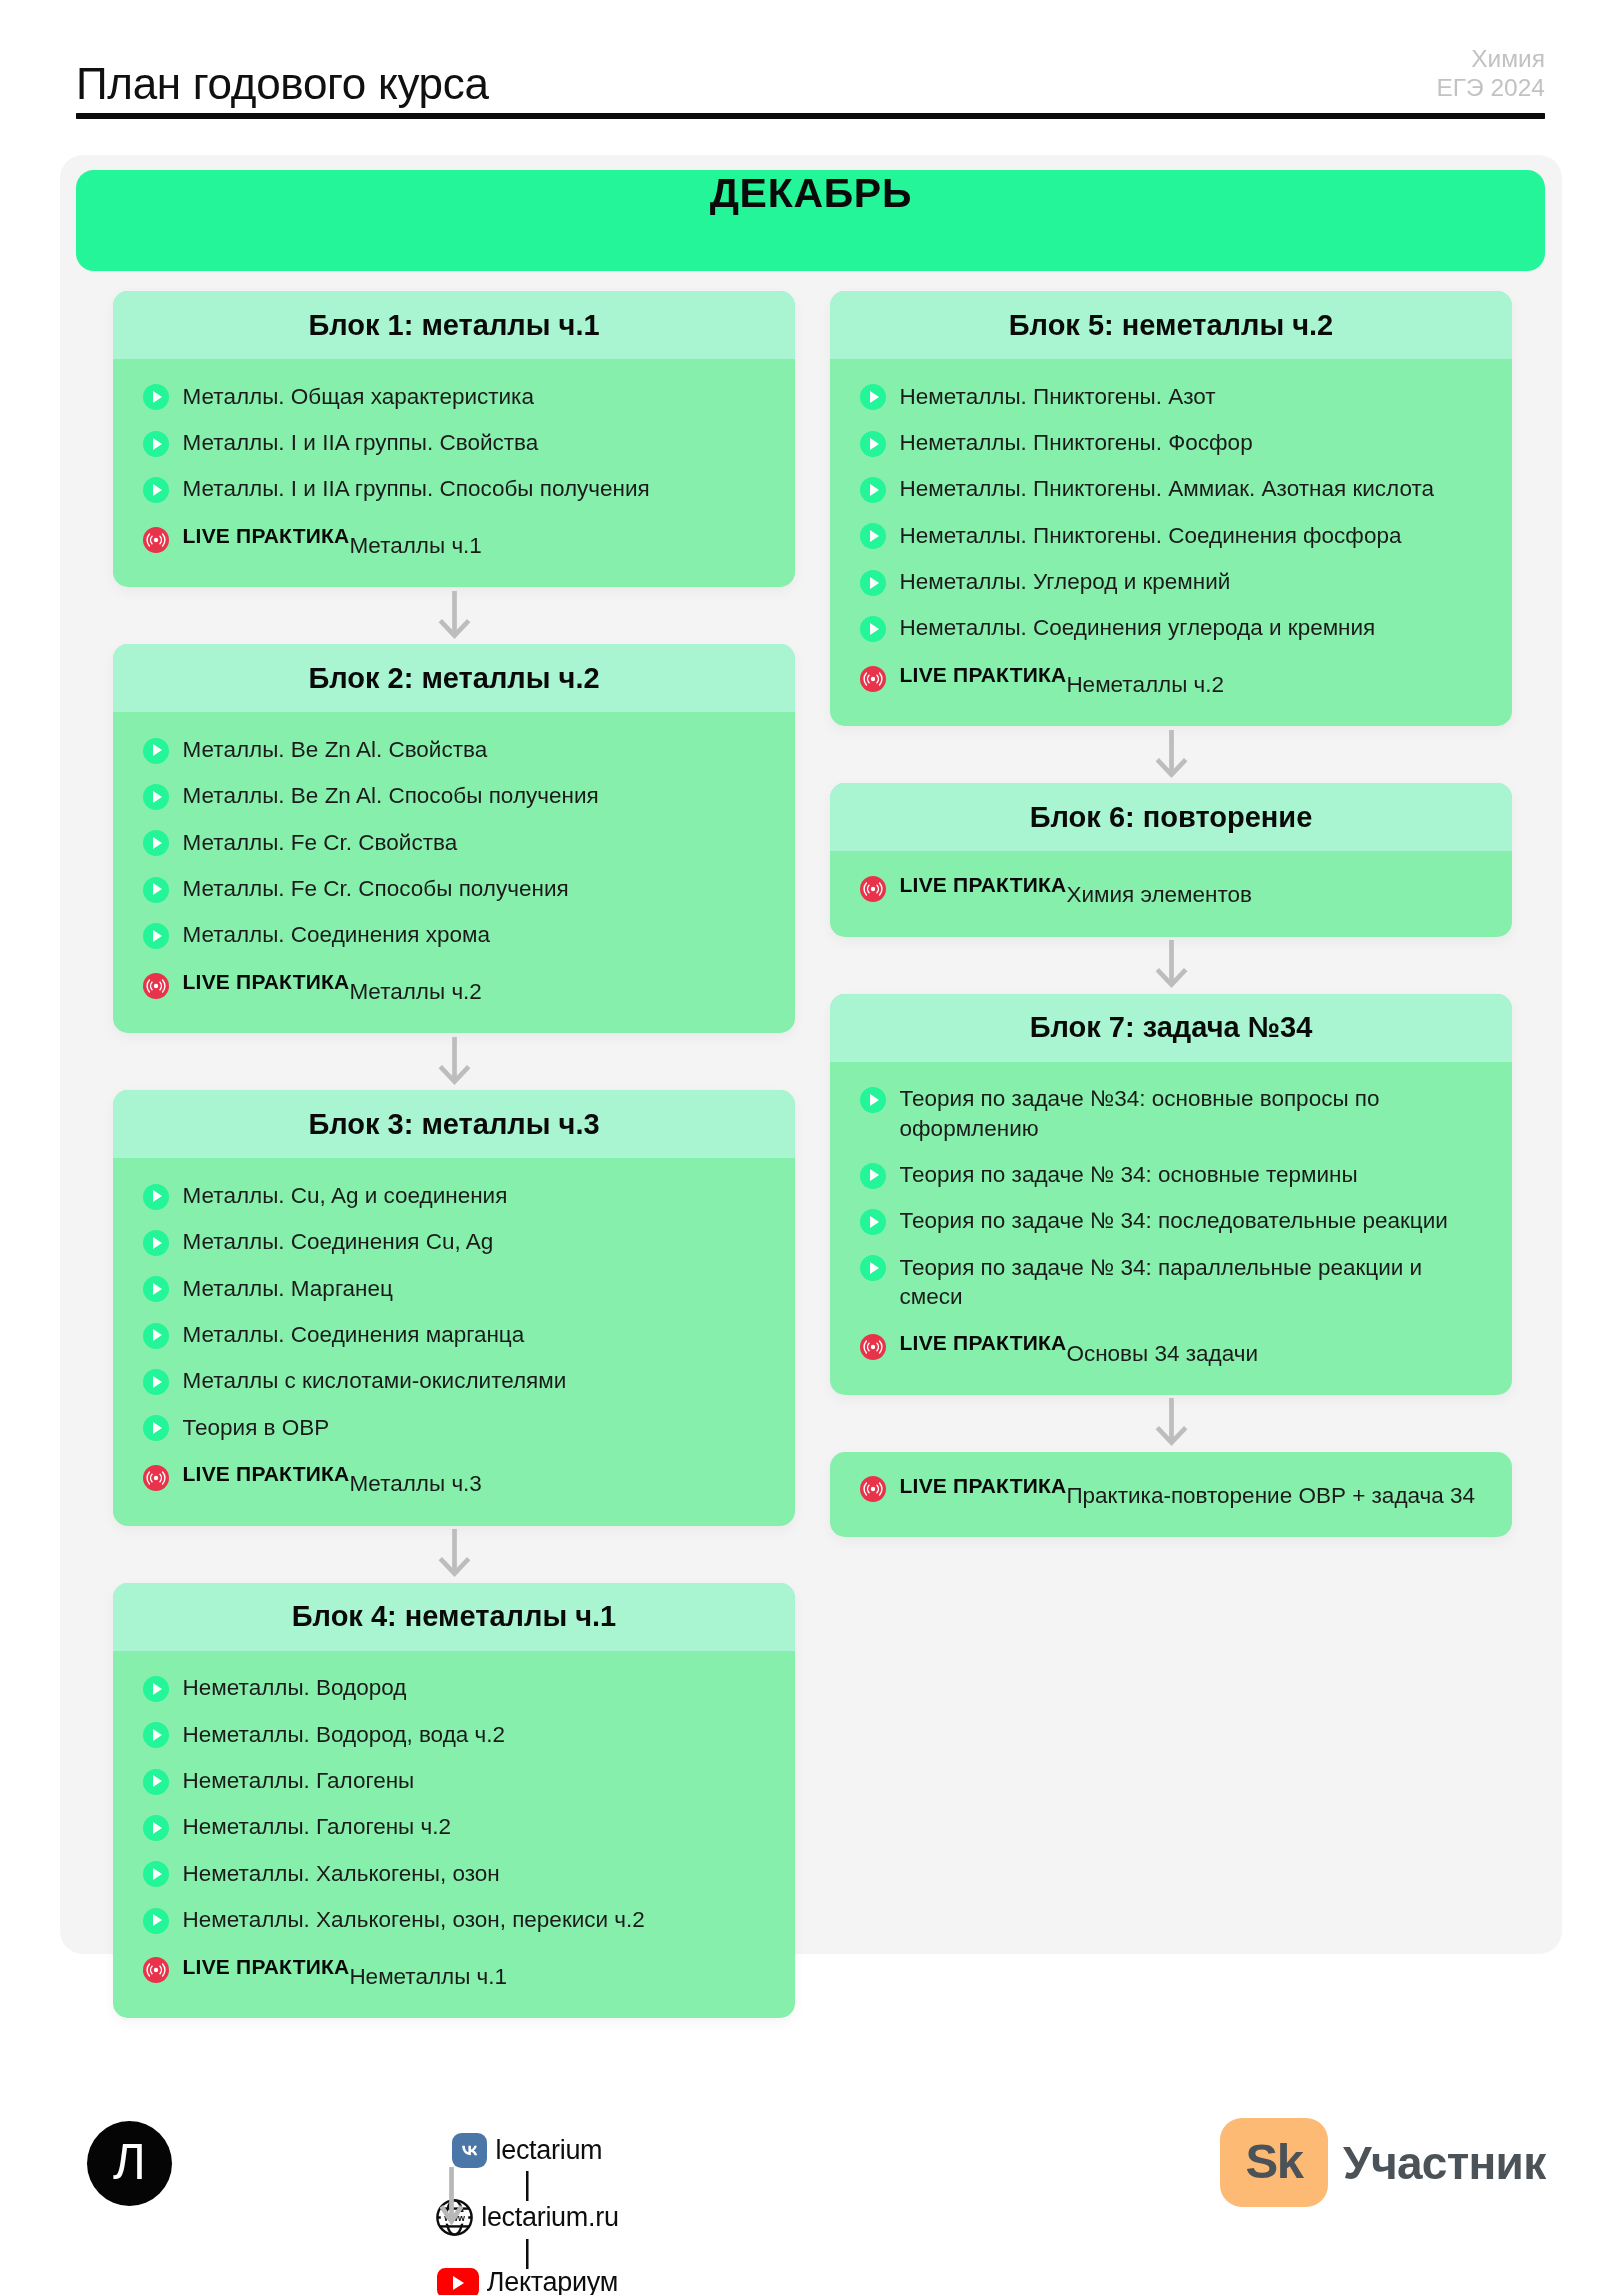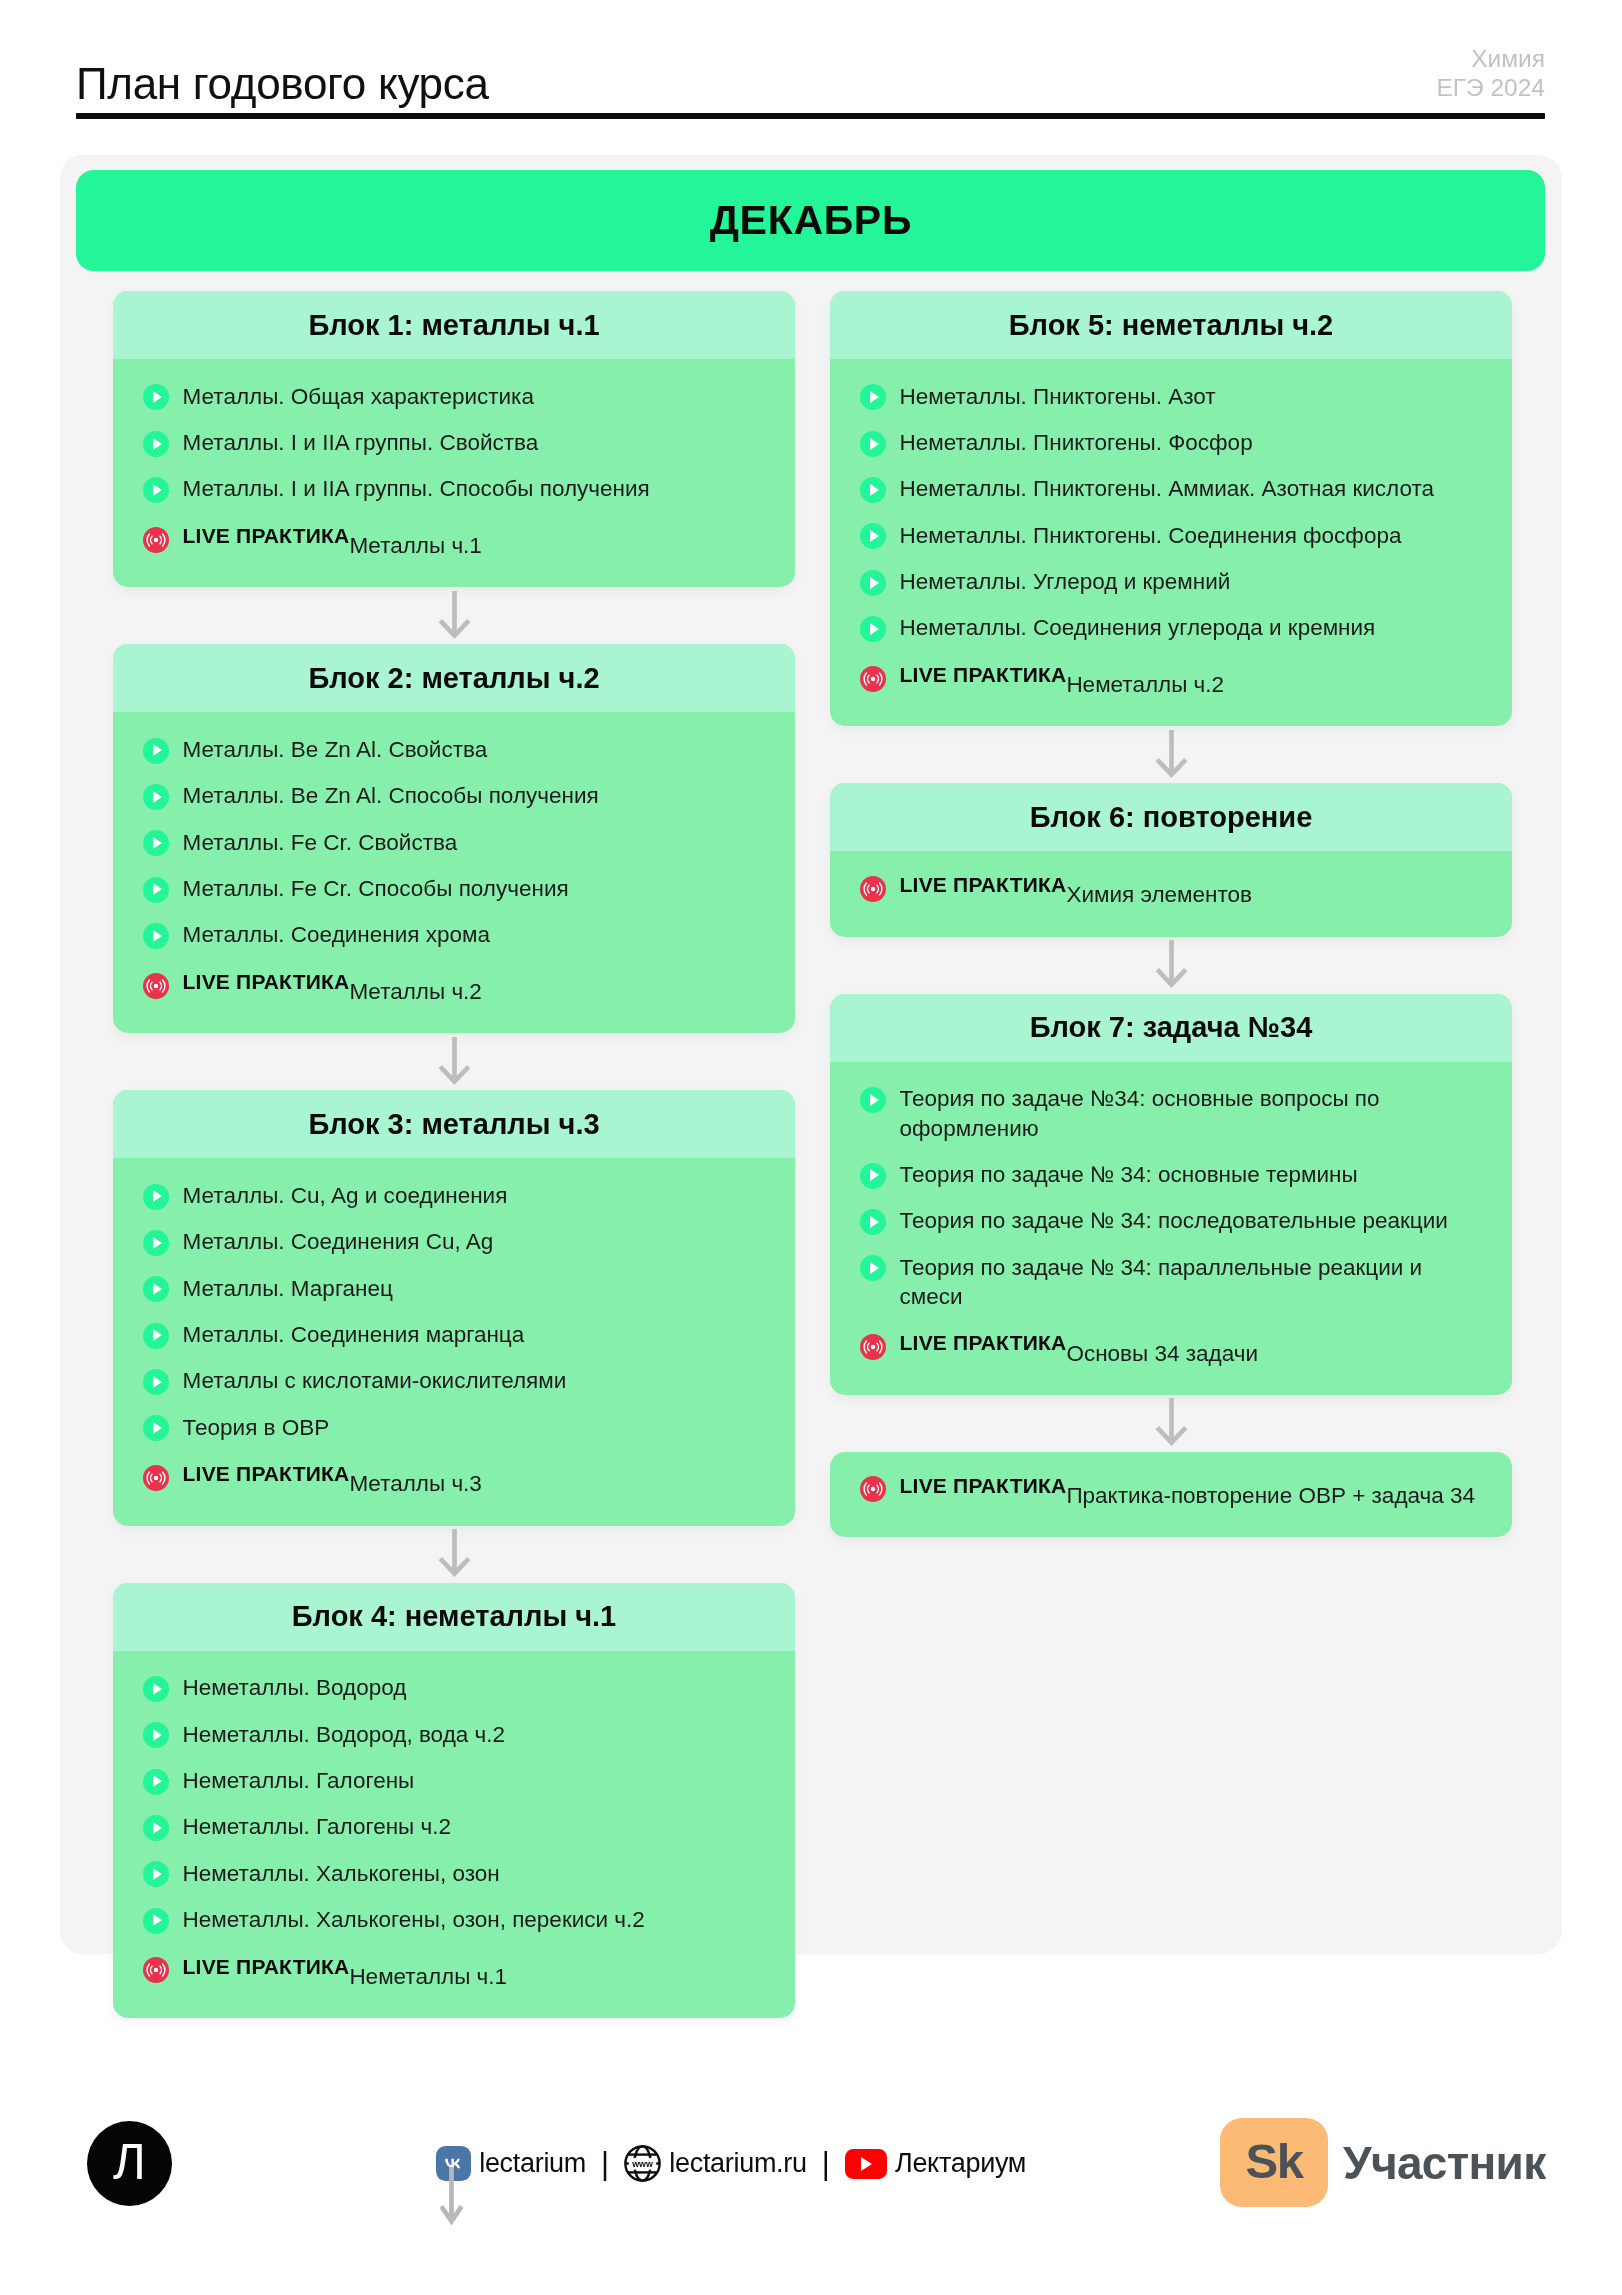--- a/index.html
+++ b/index.html
@@ -66,21 +66,20 @@
 
   .month-banner {
     position: absolute;
     left: 16.4px;
     top: 15px;
     width: 1469px;
     height: 101px;
     background: #23f598;
     border-radius: 17.7px;
     display: flex;
-    align-items: center;
     justify-content: center;
   }
   .month-banner-text {
     font-size: 41px;
     font-weight: 700;
     letter-spacing: 0.7px;
     color: #0a0a0a;
   }
 
   .columns {
@@ -222,20 +221,21 @@
   }
 
   .social-row {
     position: absolute;
     left: 436px;
     top: 27px;
     display: flex;
     align-items: center;
     gap: 0px;
     height: 61px;
+    flex-direction: column;
   }
   .social-item { display: flex; align-items: center; gap: 8.2px; }
   .social-text {
     font-size: 27px;
     color: #0d0d0d;
     font-weight: 400;
     letter-spacing: -0.3px;
   }
   .social-sep {
     color: #0d0d0d;

